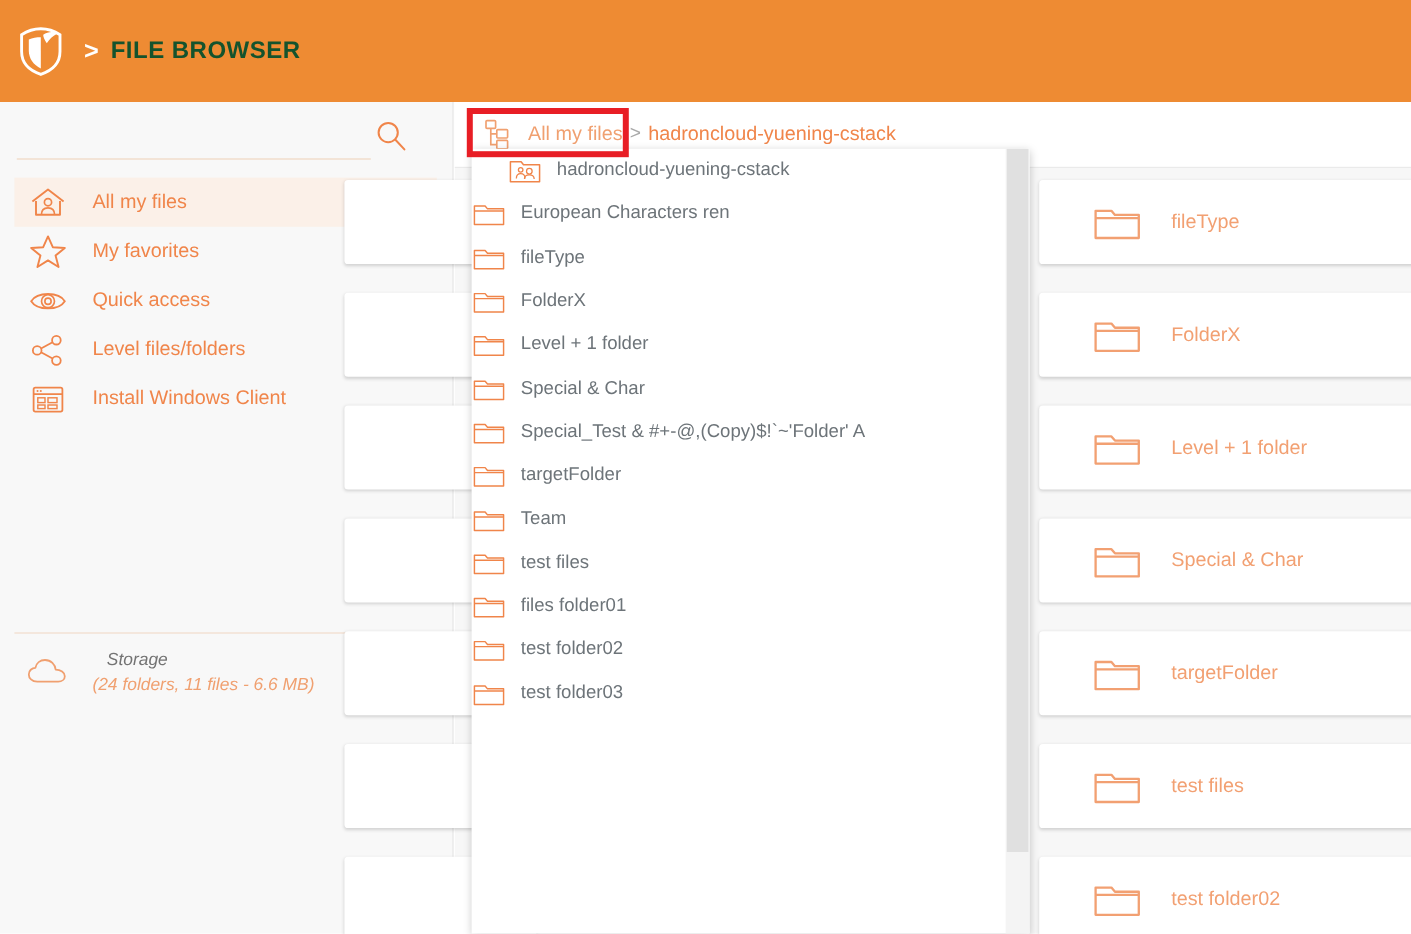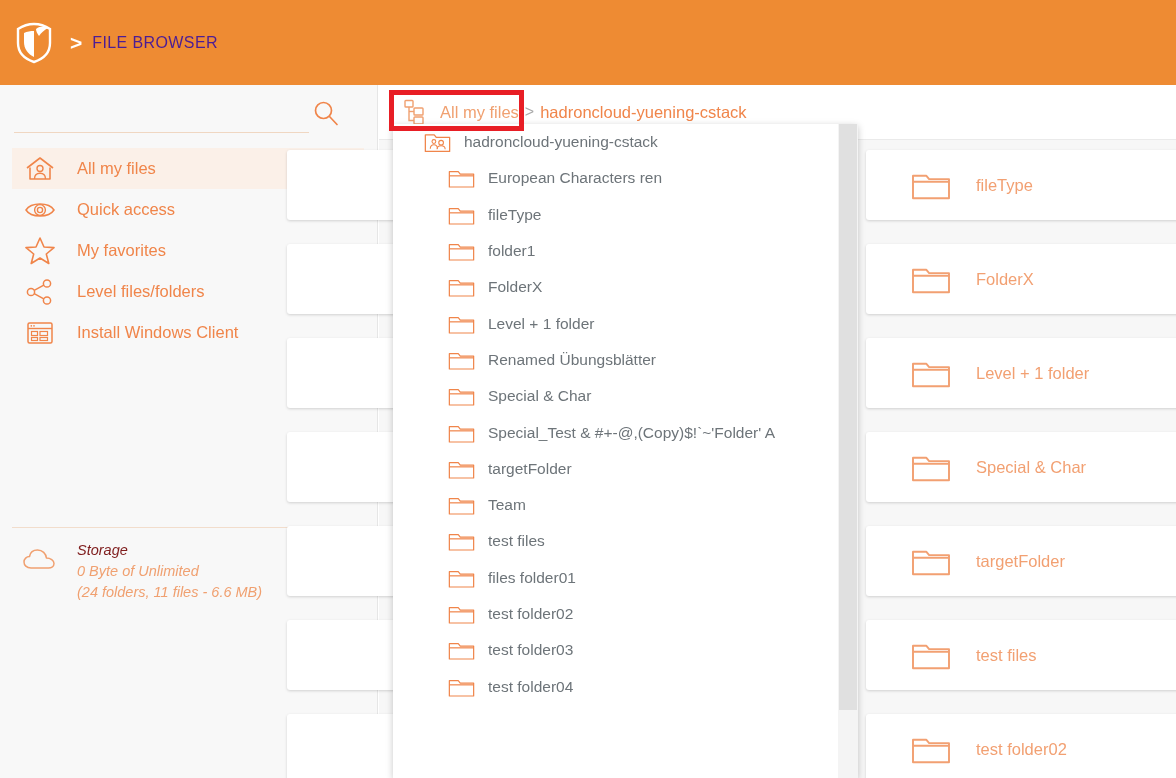--- a/index.html
+++ b/index.html
@@ -19,21 +19,21 @@
   }
   .brand-logo {
     margin-left: 12px; width: 44px; height: 48px;
     display: flex; align-items: center; justify-content: center;
   }
   .header-sep {
     color: #ffffff; font-size: 21px; font-weight: bold;
     margin-left: 14px; margin-right: 10px; letter-spacing: 0;
   }
   .header-title {
-    color: #4c1d95; font-size: 16px; font-weight: normal;
+    color: #14532d; font-size: 20px; font-weight: bold;
     letter-spacing: 0.4px;
   }
 
   
   .sidebar {
     position: absolute; left: 0; top: 85px;
     width: 378px; height: 693px;
     background: #f8f8f8;
     border-right: 1px solid #e6e6e6;
   }
@@ -85,21 +85,21 @@
   .storage-ico {
     width: 36px; height: 30px; margin-left: 10px; margin-top: 5px;
     display: flex; align-items: center; justify-content: center;
     flex: 0 0 36px;
   }
   .storage-text { margin-left: 19px; }
   .storage-text div {
     font-size: 14.5px; color: #f0a070; font-style: italic;
     line-height: 21px; white-space: nowrap;
   }
-  .storage-text div.title { color: #7f1d1d; }
+  .storage-text div.title { color: #737373; margin-left: 12px; }
 
   
   .main {
     position: absolute; left: 379px; top: 85px;
     width: 797px; height: 693px;
     background: #f7f7f7;
   }
   .crumb-bar {
     position: absolute; left: 0; top: 0;
     width: 797px; height: 55px;
@@ -155,21 +155,21 @@
   .tree-scroll {
     position: absolute; left: 0; top: 0;
     width: 445px; height: 654px;
     overflow: hidden;
   }
   .tree-row {
     display: flex; align-items: center;
     height: 36.3px; cursor: pointer;
   }
   .tree-row.root { padding-left: 30px; }
-  .tree-row.child { padding-left: 54px; }
+  .tree-row.child { }
   .tree-ico {
     width: 28px; height: 24px; flex: 0 0 28px;
     display: flex; align-items: center; justify-content: center;
   }
   .tree-label {
     margin-left: 13px; font-size: 15.5px; color: #6d7479;
     white-space: nowrap;
   }
   .tree-scrollbar-track {
     position: absolute; right: 0; top: 0;
@@ -226,36 +226,36 @@
           <path d="M6 12.5 L6 24 L26 24 L26 12.5" fill="none" stroke="#f0854a" stroke-width="1.6" stroke-linejoin="round"></path>
           <circle cx="16" cy="13.5" r="3" fill="none" stroke="#f0854a" stroke-width="1.4"></circle>
           <path d="M10.5 24 C10.5 20 13 18.2 16 18.2 C19 18.2 21.5 20 21.5 24" fill="none" stroke="#f0854a" stroke-width="1.4"></path>
         </svg>
       </span>
       <span class="nav-label">All my files</span>
     </div>
 
     <div class="nav-item">
       <span class="nav-ico">
+        <svg width="30" height="29" viewBox="0 0 30 29">
+          <path d="M15 2 L19 11 L29 11.6 L21.3 18 L23.8 27.5 L15 22 L6.2 27.5 L8.7 18 L1 11.6 L11 11 Z" fill="none" stroke="#f0854a" stroke-width="1.6" stroke-linejoin="round"></path>
+        </svg>
+      </span>
+      <span class="nav-label">My favorites</span>
+    </div>
+
+    <div class="nav-item">
+      <span class="nav-ico">
         <svg width="32" height="24" viewBox="0 0 32 24">
           <path d="M2 12 C7 4 25 4 30 12 C25 20 7 20 2 12 Z" fill="none" stroke="#f0854a" stroke-width="1.5"></path>
           <circle cx="16" cy="12" r="5.4" fill="none" stroke="#f0854a" stroke-width="1.4"></circle>
           <circle cx="16" cy="12" r="2.6" fill="none" stroke="#f0854a" stroke-width="1.4"></circle>
         </svg>
       </span>
       <span class="nav-label">Quick access</span>
-    </div>
-
-    <div class="nav-item">
-      <span class="nav-ico">
-        <svg width="30" height="29" viewBox="0 0 30 29">
-          <path d="M15 2 L19 11 L29 11.6 L21.3 18 L23.8 27.5 L15 22 L6.2 27.5 L8.7 18 L1 11.6 L11 11 Z" fill="none" stroke="#f0854a" stroke-width="1.6" stroke-linejoin="round"></path>
-        </svg>
-      </span>
-      <span class="nav-label">My favorites</span>
     </div>
 
     <div class="nav-item">
       <span class="nav-ico">
         <svg width="30" height="28" viewBox="0 0 30 28">
           <circle cx="6" cy="14" r="3.6" fill="none" stroke="#f0854a" stroke-width="1.5"></circle>
           <circle cx="22" cy="5.5" r="3.6" fill="none" stroke="#f0854a" stroke-width="1.5"></circle>
           <circle cx="22" cy="22.5" r="3.6" fill="none" stroke="#f0854a" stroke-width="1.5"></circle>
           <line x1="9.2" y1="12.4" x2="18.8" y2="7.2" stroke="#f0854a" stroke-width="1.5"></line>
           <line x1="9.2" y1="15.6" x2="18.8" y2="20.8" stroke="#f0854a" stroke-width="1.5"></line>
@@ -285,21 +285,20 @@
   <div class="divider"></div>
 
   <div class="storage-box">
     <span class="storage-ico">
       <svg width="34" height="22" viewBox="0 0 34 22">
         <path d="M8 19 C3.5 19 1 16 1 13 C1 10 3.5 7.5 6.5 7.5 C7.2 3.5 10.5 1 14.5 1 C19.5 1 23 4.6 23.4 9 C27.5 9 31 11.5 31 14.5 C31 17.3 28.5 19 25.5 19 Z" fill="none" stroke="#f0a070" stroke-width="1.5" stroke-linejoin="round"></path>
       </svg>
     </span>
     <div class="storage-text">
       <div class="title">Storage</div>
-      <div>0 Byte of Unlimited</div>
       <div>(24 folders, 11 files - 6.6 MB)</div>
     </div>
   </div>
 
 </div>
 
 <div class="main">
 
   <div class="crumb-bar">
     <span class="crumb-tree-ico">
@@ -422,56 +421,38 @@
         </span>
         <span class="tree-label">fileType</span>
       </div>
       <div class="tree-row child">
         <span class="tree-ico">
           <svg width="27" height="22" viewBox="0 0 30 24">
             <path d="M1.5 5 L1.5 22 L28.5 22 L28.5 7.6 L13.6 7.6 L11.4 5 Z" fill="none" stroke="#f0854a" stroke-width="1.35" stroke-linejoin="round"></path>
             <line x1="1.5" y1="9.6" x2="28.5" y2="9.6" stroke="#f0854a" stroke-width="1.35"></line>
           </svg>
         </span>
-        <span class="tree-label">folder1</span>
-      </div>
-      <div class="tree-row child">
-        <span class="tree-ico">
-          <svg width="27" height="22" viewBox="0 0 30 24">
-            <path d="M1.5 5 L1.5 22 L28.5 22 L28.5 7.6 L13.6 7.6 L11.4 5 Z" fill="none" stroke="#f0854a" stroke-width="1.35" stroke-linejoin="round"></path>
-            <line x1="1.5" y1="9.6" x2="28.5" y2="9.6" stroke="#f0854a" stroke-width="1.35"></line>
-          </svg>
-        </span>
         <span class="tree-label">FolderX</span>
       </div>
       <div class="tree-row child">
         <span class="tree-ico">
           <svg width="27" height="22" viewBox="0 0 30 24">
             <path d="M1.5 5 L1.5 22 L28.5 22 L28.5 7.6 L13.6 7.6 L11.4 5 Z" fill="none" stroke="#f0854a" stroke-width="1.35" stroke-linejoin="round"></path>
             <line x1="1.5" y1="9.6" x2="28.5" y2="9.6" stroke="#f0854a" stroke-width="1.35"></line>
           </svg>
         </span>
         <span class="tree-label">Level + 1 folder</span>
       </div>
       <div class="tree-row child">
         <span class="tree-ico">
           <svg width="27" height="22" viewBox="0 0 30 24">
             <path d="M1.5 5 L1.5 22 L28.5 22 L28.5 7.6 L13.6 7.6 L11.4 5 Z" fill="none" stroke="#f0854a" stroke-width="1.35" stroke-linejoin="round"></path>
             <line x1="1.5" y1="9.6" x2="28.5" y2="9.6" stroke="#f0854a" stroke-width="1.35"></line>
           </svg>
         </span>
-        <span class="tree-label">Renamed Übungsblätter</span>
-      </div>
-      <div class="tree-row child">
-        <span class="tree-ico">
-          <svg width="27" height="22" viewBox="0 0 30 24">
-            <path d="M1.5 5 L1.5 22 L28.5 22 L28.5 7.6 L13.6 7.6 L11.4 5 Z" fill="none" stroke="#f0854a" stroke-width="1.35" stroke-linejoin="round"></path>
-            <line x1="1.5" y1="9.6" x2="28.5" y2="9.6" stroke="#f0854a" stroke-width="1.35"></line>
-          </svg>
-        </span>
         <span class="tree-label">Special &amp; Char</span>
       </div>
       <div class="tree-row child">
         <span class="tree-ico">
           <svg width="27" height="22" viewBox="0 0 30 24">
             <path d="M1.5 5 L1.5 22 L28.5 22 L28.5 7.6 L13.6 7.6 L11.4 5 Z" fill="none" stroke="#f0854a" stroke-width="1.35" stroke-linejoin="round"></path>
             <line x1="1.5" y1="9.6" x2="28.5" y2="9.6" stroke="#f0854a" stroke-width="1.35"></line>
           </svg>
         </span>
         <span class="tree-label">Special_Test &amp; #+-@,(Copy)$!`~'Folder' A</span>
@@ -522,29 +503,20 @@
         <span class="tree-label">test folder02</span>
       </div>
       <div class="tree-row child">
         <span class="tree-ico">
           <svg width="27" height="22" viewBox="0 0 30 24">
             <path d="M1.5 5 L1.5 22 L28.5 22 L28.5 7.6 L13.6 7.6 L11.4 5 Z" fill="none" stroke="#f0854a" stroke-width="1.35" stroke-linejoin="round"></path>
             <line x1="1.5" y1="9.6" x2="28.5" y2="9.6" stroke="#f0854a" stroke-width="1.35"></line>
           </svg>
         </span>
         <span class="tree-label">test folder03</span>
-      </div>
-      <div class="tree-row child">
-        <span class="tree-ico">
-          <svg width="27" height="22" viewBox="0 0 30 24">
-            <path d="M1.5 5 L1.5 22 L28.5 22 L28.5 7.6 L13.6 7.6 L11.4 5 Z" fill="none" stroke="#f0854a" stroke-width="1.35" stroke-linejoin="round"></path>
-            <line x1="1.5" y1="9.6" x2="28.5" y2="9.6" stroke="#f0854a" stroke-width="1.35"></line>
-          </svg>
-        </span>
-        <span class="tree-label">test folder04</span>
       </div>
     </div>
   <div class="tree-scrollbar-track">
     <div class="tree-scrollbar-thumb"></div>
   </div>
 </div>
 
 <div class="annot-box"></div>
 
 </body></html>

